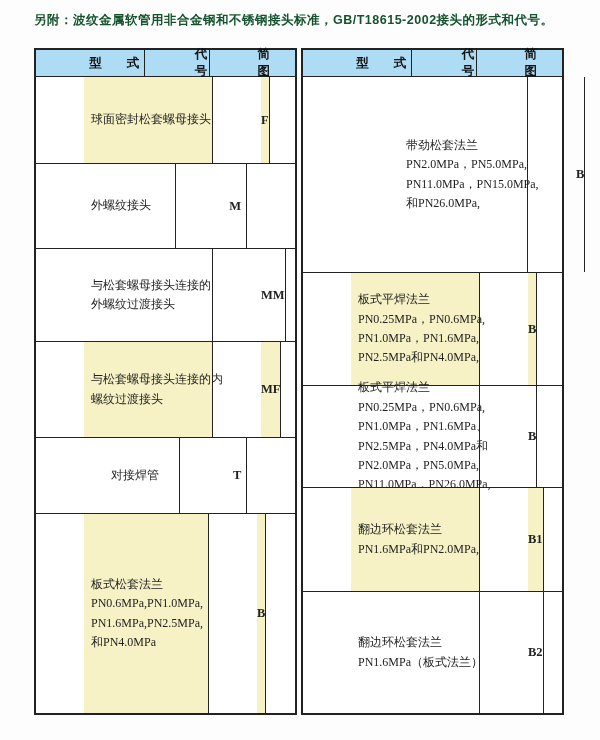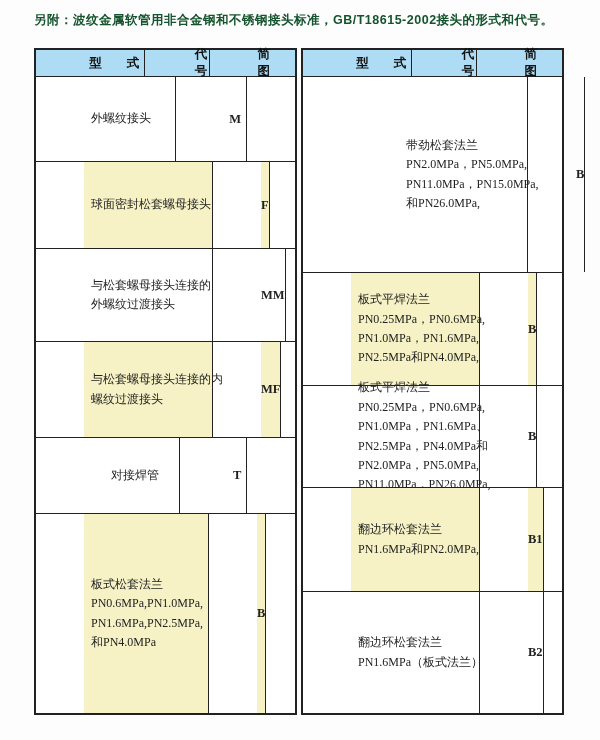--- a/index.html
+++ b/index.html
@@ -53,57 +53,57 @@
 
 <div class="doc-title">另附：波纹金属软管用非合金钢和不锈钢接头标准，GB/T18615-2002接头的形式和代号。</div>
 
 <div class="tables">
   <div class="tbl" id="left-table">
       <div class="trow hdr" style="height: 27px;">
         <div class="cell c-name">型　　式</div>
         <div class="cell c-code">代号</div>
         <div class="cell c-diag">简　　图</div>
       </div>
+      <div class="trow" style="height: 87px;">
+        <div class="cell c-name name-cell hl">
+          <div class="ln">球面密封松套螺母接头</div>
+        </div>
+        <div class="cell c-code code-cell hl">F</div>
+        <div class="cell c-diag diag-cell">
+          <div class="diag-sub">
+            <svg viewBox="0 0 100 90" preserveAspectRatio="xMidYMid meet">
+              <path d="M26,31 H12 q-4,7 0,14 q4,7 0,14 H26" fill="none" stroke="#555555" stroke-width="1"></path>
+              <rect x="26" y="26" width="34" height="38" fill="#fff" stroke="#555555" stroke-width="1"></rect>
+              <line x1="56" y1="26" x2="56" y2="64" stroke="#555555" stroke-width="1"></line>
+              <rect x="60" y="12" width="32" height="42" fill="#fff" stroke="#555555" stroke-width="1"></rect>
+              <line x1="66" y1="12" x2="66" y2="54" stroke="#555555" stroke-width="1"></line>
+              <line x1="86" y1="12" x2="86" y2="54" stroke="#555555" stroke-width="1"></line>
+              <rect x="66" y="54" width="26" height="16" fill="url(#hatch)" stroke="#555555" stroke-width="1"></rect>
+              <line x1="2" y1="45" x2="97" y2="45" stroke="#555555" stroke-width="0.5"></line>
+            </svg>
+          </div>
+        </div>
+      </div>
       <div class="trow" style="height: 85px;">
         <div class="cell c-name name-cell">
           <div class="ln">外螺纹接头</div>
         </div>
         <div class="cell c-code code-cell">M</div>
         <div class="cell c-diag diag-cell">
           <div class="diag-sub">
             <svg viewBox="0 0 100 90" preserveAspectRatio="xMidYMid meet">
               <path d="M26,31 H12 q-4,7 0,14 q4,7 0,14 H26" fill="none" stroke="#555555" stroke-width="1"></path>
               <rect x="26" y="24" width="32" height="42" fill="#fff" stroke="#555555" stroke-width="1"></rect>
               <line x1="54" y1="24" x2="54" y2="66" stroke="#555555" stroke-width="1"></line>
               <rect x="58" y="30" width="34" height="30" fill="#fff" stroke="#555555" stroke-width="1"></rect>
               <rect x="58" y="45" width="34" height="15" fill="url(#hatch)" stroke="#555555" stroke-width="1"></rect>
               <rect x="58" y="14" width="16" height="16" fill="#fff" stroke="#555555" stroke-width="1"></rect>
               <line x1="62" y1="14" x2="62" y2="30" stroke="#555555" stroke-width="1"></line>
               <line x1="70" y1="14" x2="70" y2="30" stroke="#555555" stroke-width="1"></line>
               <rect x="58" y="60" width="12" height="8" fill="url(#hatch)" stroke="#555555" stroke-width="1"></rect>
-              <line x1="2" y1="45" x2="97" y2="45" stroke="#555555" stroke-width="0.5"></line>
-            </svg>
-          </div>
-        </div>
-      </div>
-      <div class="trow" style="height: 87px;">
-        <div class="cell c-name name-cell hl">
-          <div class="ln">球面密封松套螺母接头</div>
-        </div>
-        <div class="cell c-code code-cell hl">F</div>
-        <div class="cell c-diag diag-cell">
-          <div class="diag-sub">
-            <svg viewBox="0 0 100 90" preserveAspectRatio="xMidYMid meet">
-              <path d="M26,31 H12 q-4,7 0,14 q4,7 0,14 H26" fill="none" stroke="#555555" stroke-width="1"></path>
-              <rect x="26" y="26" width="34" height="38" fill="#fff" stroke="#555555" stroke-width="1"></rect>
-              <line x1="56" y1="26" x2="56" y2="64" stroke="#555555" stroke-width="1"></line>
-              <rect x="60" y="12" width="32" height="42" fill="#fff" stroke="#555555" stroke-width="1"></rect>
-              <line x1="66" y1="12" x2="66" y2="54" stroke="#555555" stroke-width="1"></line>
-              <line x1="86" y1="12" x2="86" y2="54" stroke="#555555" stroke-width="1"></line>
-              <rect x="66" y="54" width="26" height="16" fill="url(#hatch)" stroke="#555555" stroke-width="1"></rect>
               <line x1="2" y1="45" x2="97" y2="45" stroke="#555555" stroke-width="0.5"></line>
             </svg>
           </div>
         </div>
       </div>
       <div class="trow" style="height: 93px;">
         <div class="cell c-name name-cell">
           <div class="ln">与松套螺母接头连接的</div>
           <div class="ln">外螺纹过渡接头</div>
         </div>

